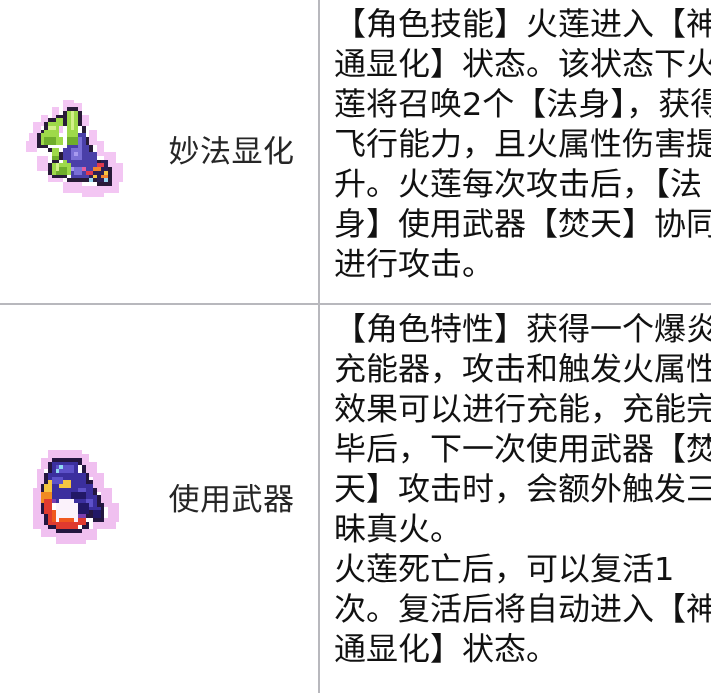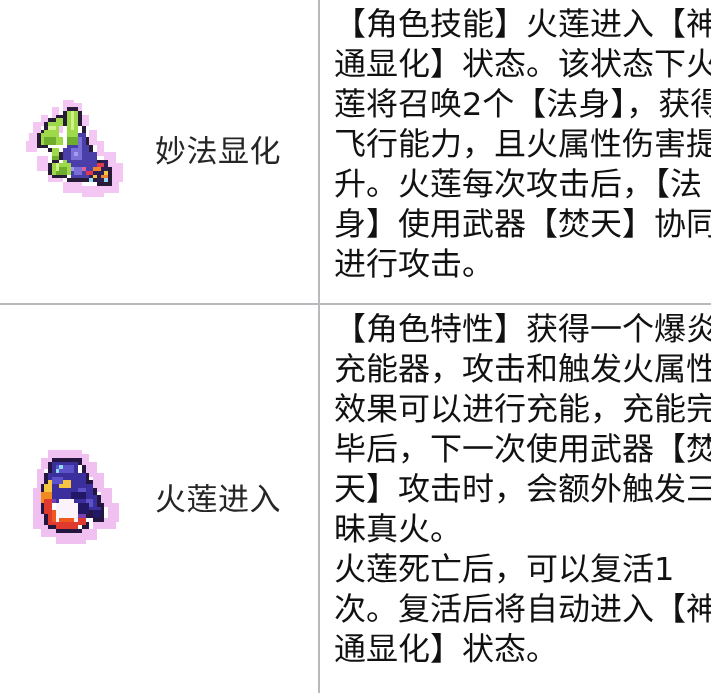--- a/index.html
+++ b/index.html
@@ -34,20 +34,21 @@
     background: #ffffff;
   }
 
   td.cell-icon {
     width: 155px;
     text-align: center;
   }
 
   td.cell-name {
     width: 153px;
+    text-align: center;
     padding-right: 10px;
   }
 
   td.cell-desc {
     width: 403px;
     border-left: 2px solid #b8b8bd;
     vertical-align: top;
     padding: 4px 6px 4px 14px;
   }
 
@@ -329,21 +330,21 @@
             </g>
 
             <g fill="#3b2f9e">
               <rect x="9" y="13" width="1" height="3"></rect>
               <rect x="16" y="16" width="1" height="1"></rect>
             </g>
           </svg>
         </span>
       </td>
       <td class="cell-name">
-        <div class="skill-name">火莲进入</div>
+        <div class="skill-name">使用武器</div>
       </td>
       <td class="cell-desc">
         <div class="skill-desc">【角色特性】获得一个爆炎充能器，攻击和触发火属性效果可以进行充能，充能完毕后，下一次使用武器【焚天】攻击时，会额外触发三昧真火。
 火莲死亡后，可以复活1次。复活后将自动进入【神通显化】状态。</div>
       </td>
     </tr>
 
   </tbody>
 </table>
 

